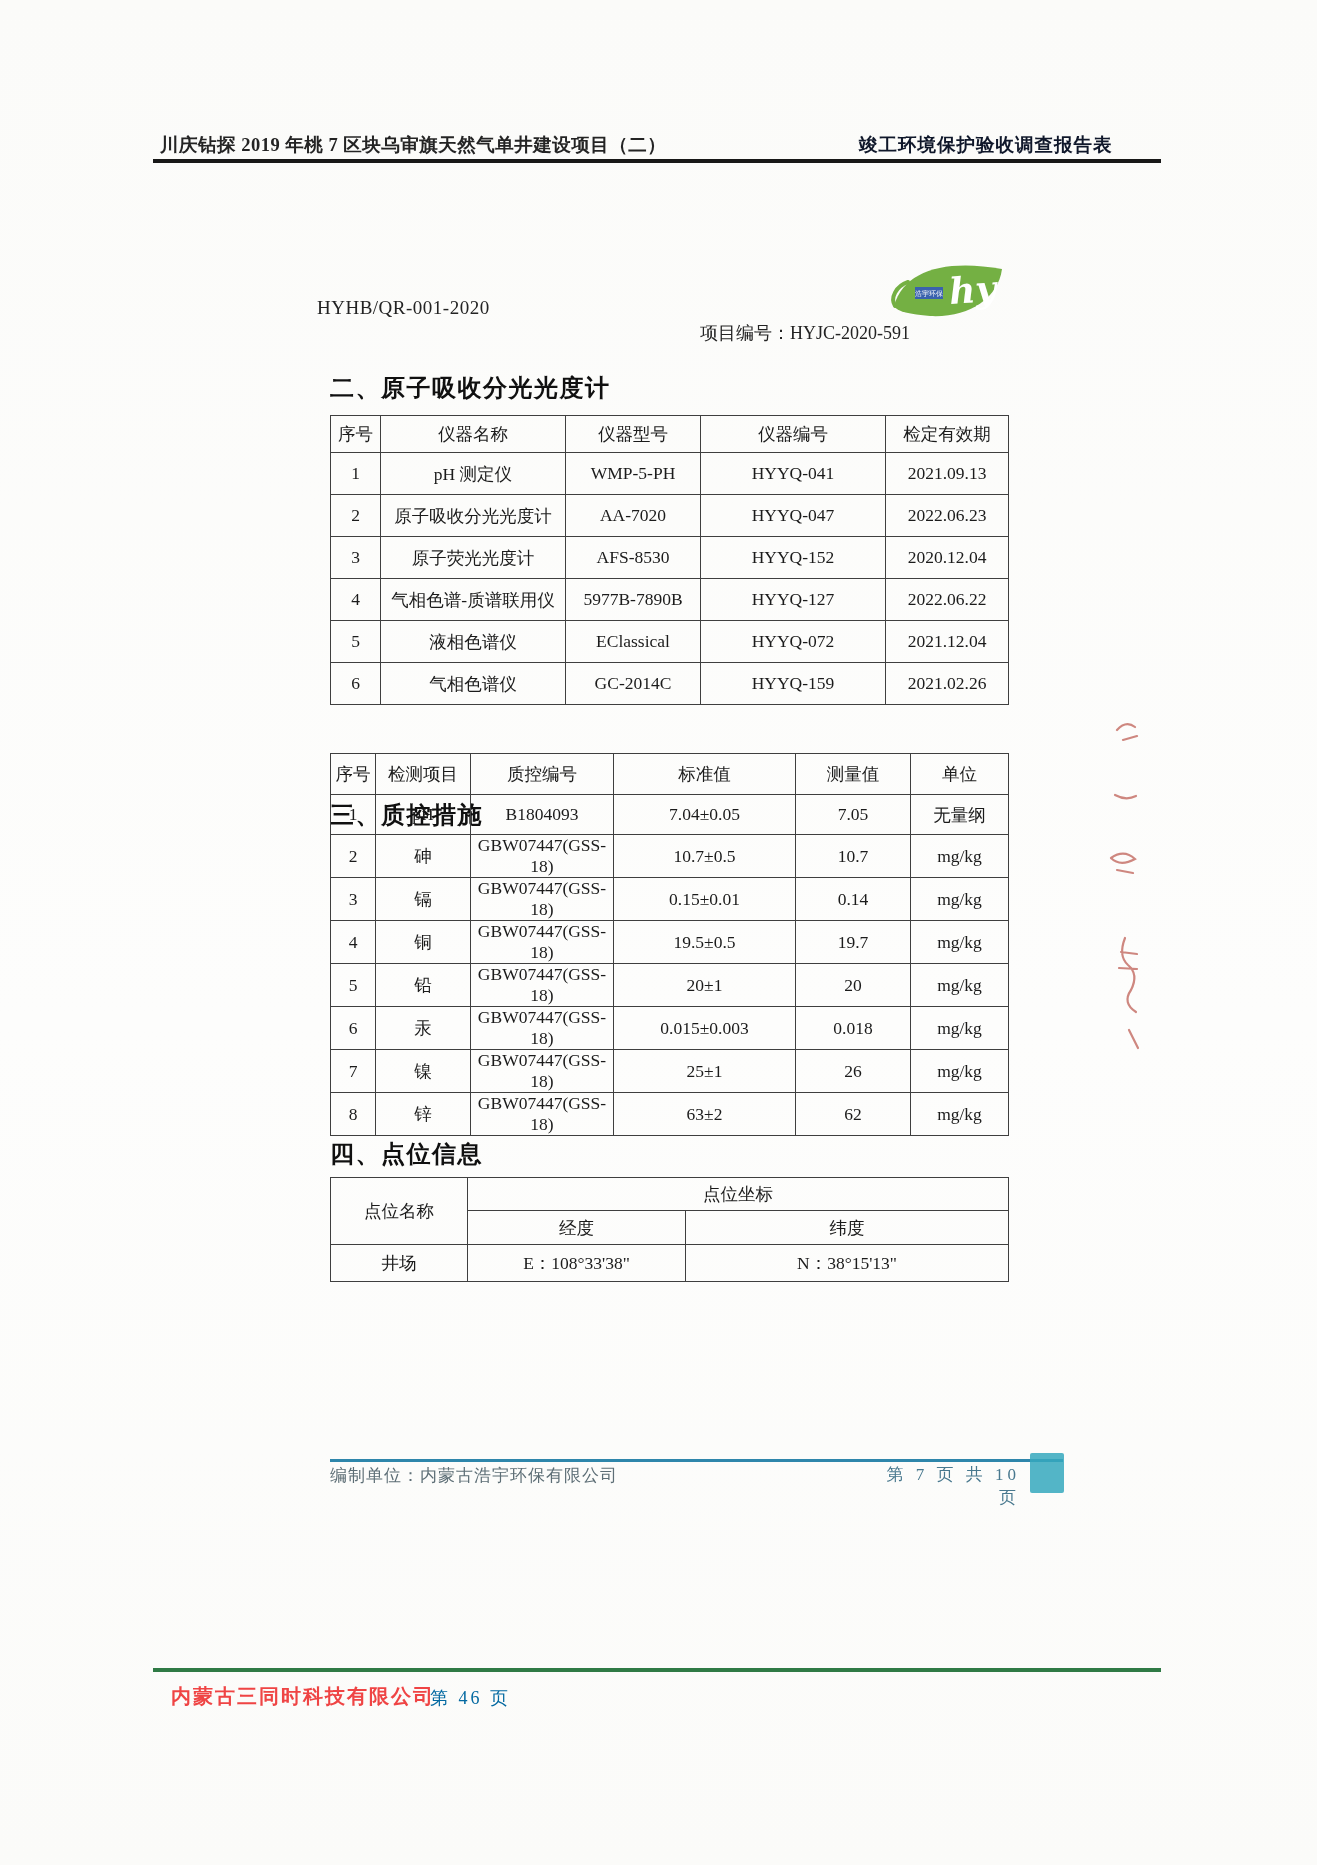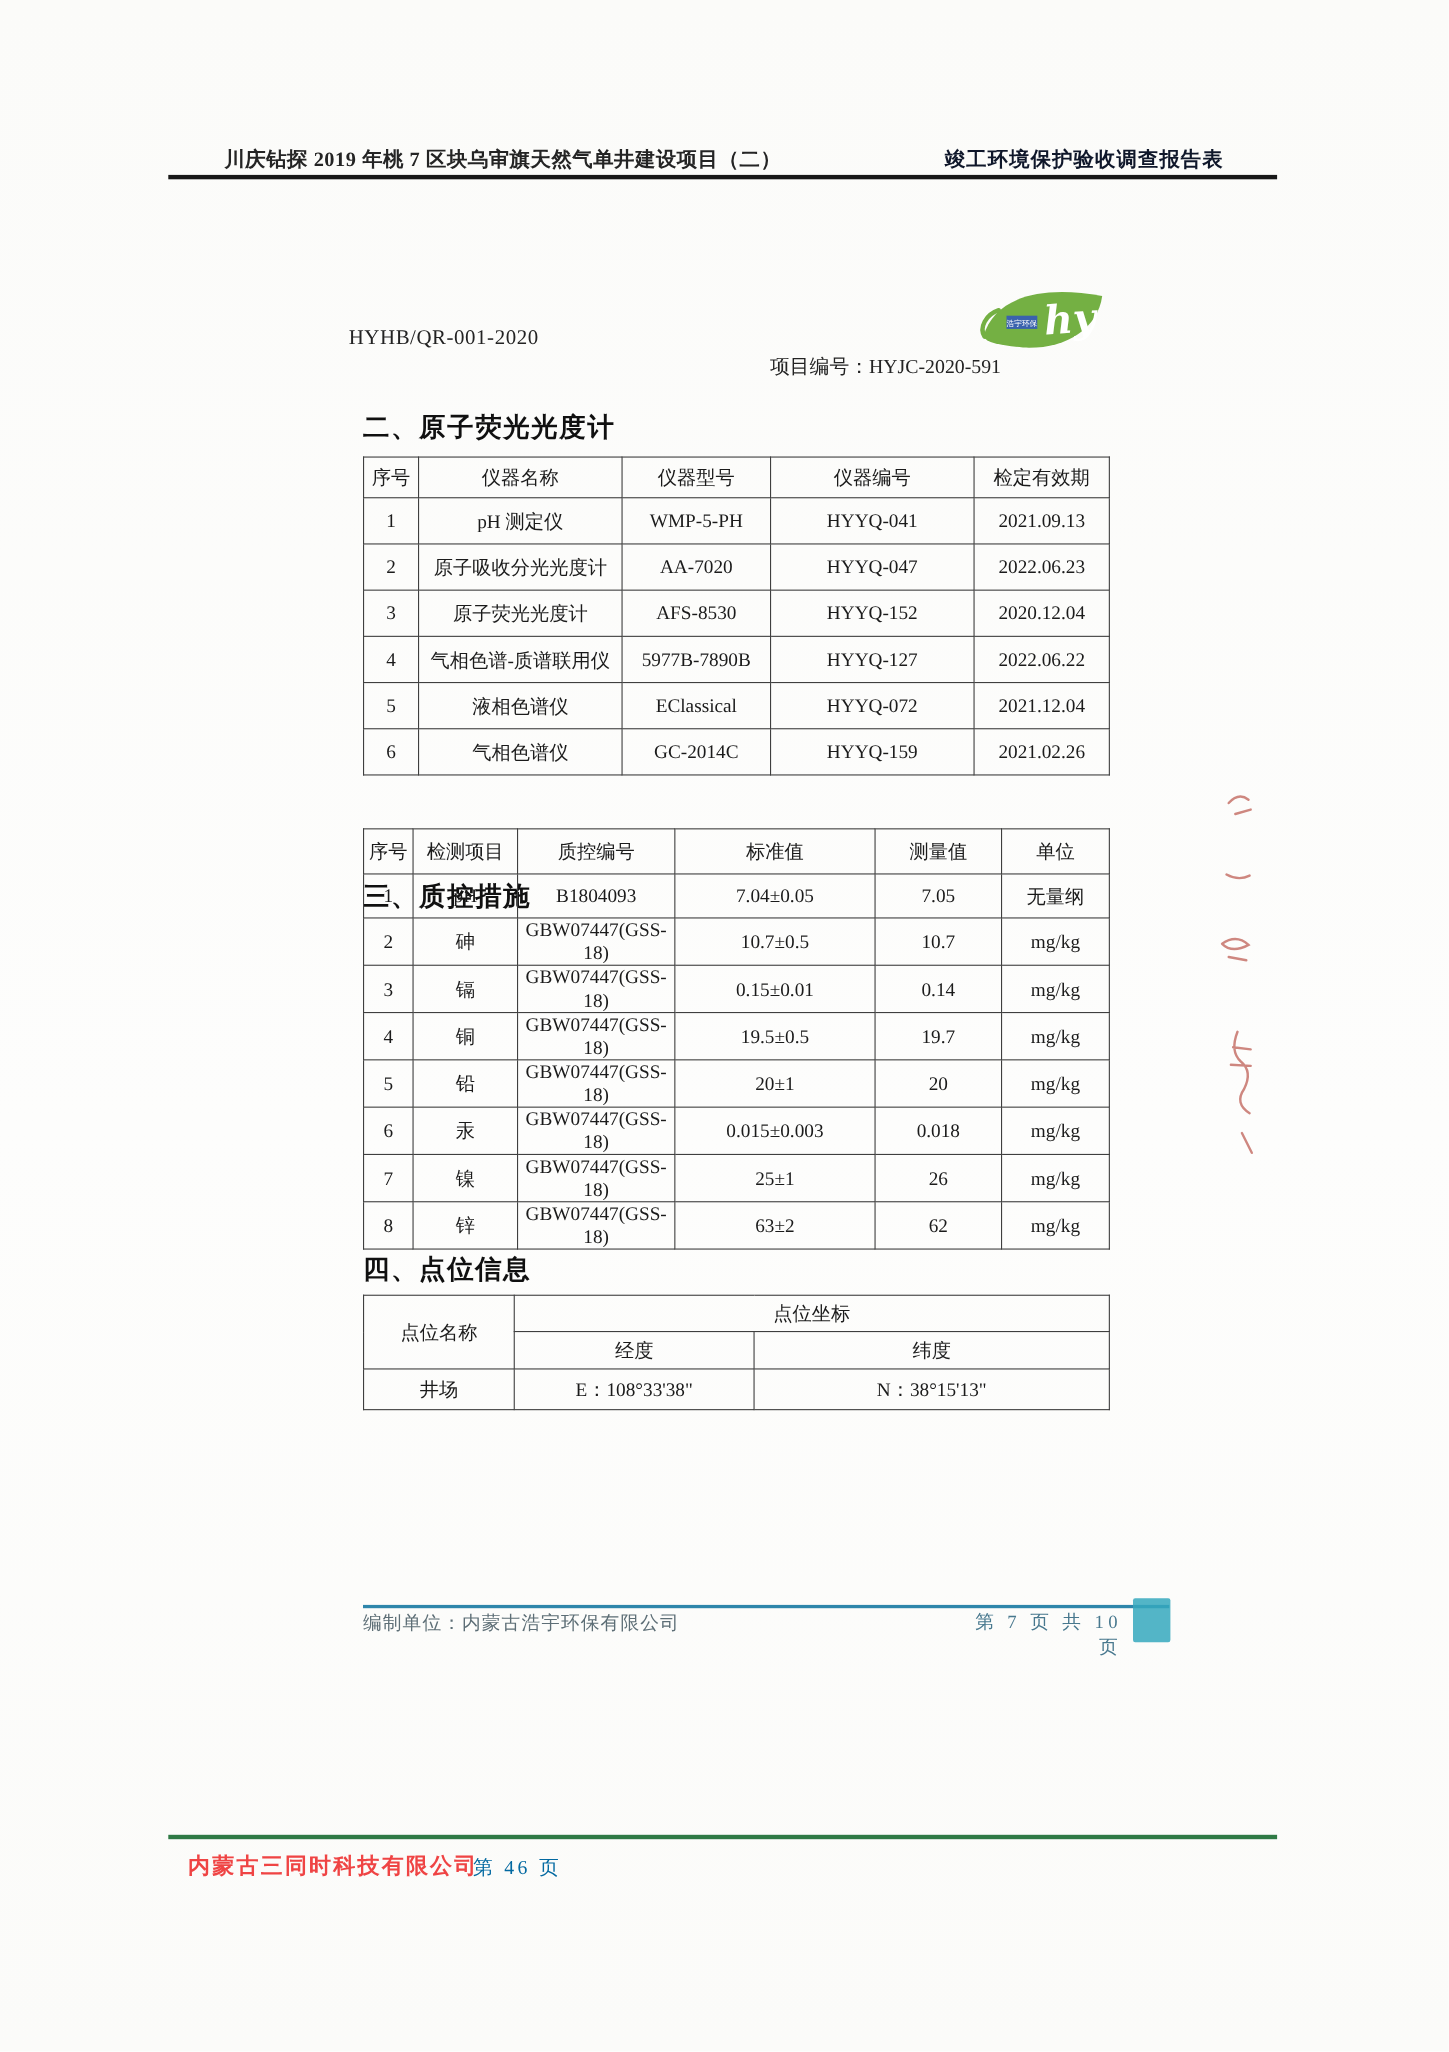--- a/index.html
+++ b/index.html
@@ -7,21 +7,21 @@
     width:1317px;height:1865px;position:relative;
     background:linear-gradient(180deg,#fbfbf9 0%,#fdfdfc 55%,#fbfbf9 100%);
     font-family:"Liberation Serif","DejaVu Serif",serif;color:#1e1e1e;
     overflow:hidden;
   }
   .abs{position:absolute;}
   .serif{font-family:"Liberation Serif","DejaVu Serif",serif;}
   .hei{font-family:"Liberation Sans","DejaVu Sans",sans-serif;font-weight:700;}
 
   
-  .hdr-left{left:160px;top:132px;font-size:18.5px;font-weight:600;letter-spacing:.5px;color:#242424;margin-left:44px;}
+  .hdr-left{left:160px;top:132px;font-size:18.5px;font-weight:600;letter-spacing:.5px;color:#242424;}
   .hdr-right{left:859px;top:132px;width:350px;font-size:18.5px;font-weight:600;letter-spacing:1px;color:#0f172a;}
   .hdr-rule{left:153px;top:159px;width:1008px;height:4px;background:#181818;}
 
   .doc-code{left:317px;top:297px;font-size:19px;letter-spacing:.5px;color:#232323;}
   .proj-line{left:700px;top:321px;width:315px;text-align:left;font-size:18px;color:#232323;}
   .logo-box{left:888px;top:256px;width:122px;height:66px;}
 
   .sec-title{font-size:24px;letter-spacing:1.5px;color:#101010;}
   #sec2-title{left:330px;top:372px;}
   #sec3-title{left:330px;top:752px;margin-top:47px;}
@@ -70,21 +70,21 @@
     <path d="M6,50 C16,14 58,3 114,13 C110,43 80,62 42,60 C22,58 9,56 6,50 Z" fill="#74b043"></path>
     <path d="M7,50 C2,42 8,30 20,26" stroke="#74b043" stroke-width="4" fill="none" stroke-linecap="round"></path>
     <text x="62" y="48" font-family="'DejaVu Serif',serif" font-style="italic" font-weight="700" font-size="36" fill="#ffffff" transform="rotate(-4 62 48)">hy</text>
     <rect x="27" y="31" width="28" height="12" fill="#3a62ad"></rect>
     <text x="41" y="40" font-family="'DejaVu Sans',sans-serif" font-size="7" fill="#ffffff" text-anchor="middle">浩宇环保</text>
   </svg>
 </div>
 
 <div class="abs serif proj-line">项目编号：HYJC-2020-591</div>
 
-<div class="abs hei sec-title" id="sec2-title">二、原子荧光光度计</div>
+<div class="abs hei sec-title" id="sec2-title">二、原子吸收分光光度计</div>
 <table class="tbl" id="tbl1">
   <colgroup>
       <col style="width:50px">
       <col style="width:185px">
       <col style="width:135px">
       <col style="width:185px">
       <col style="width:123px">
     </colgroup>
   <thead>
     <tr>

